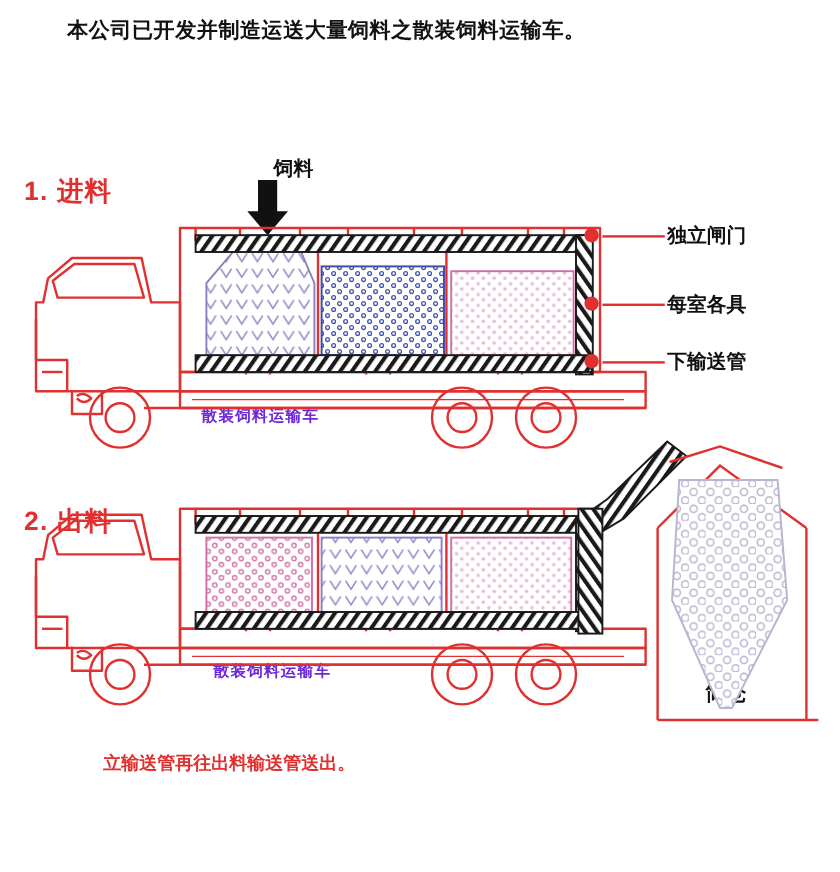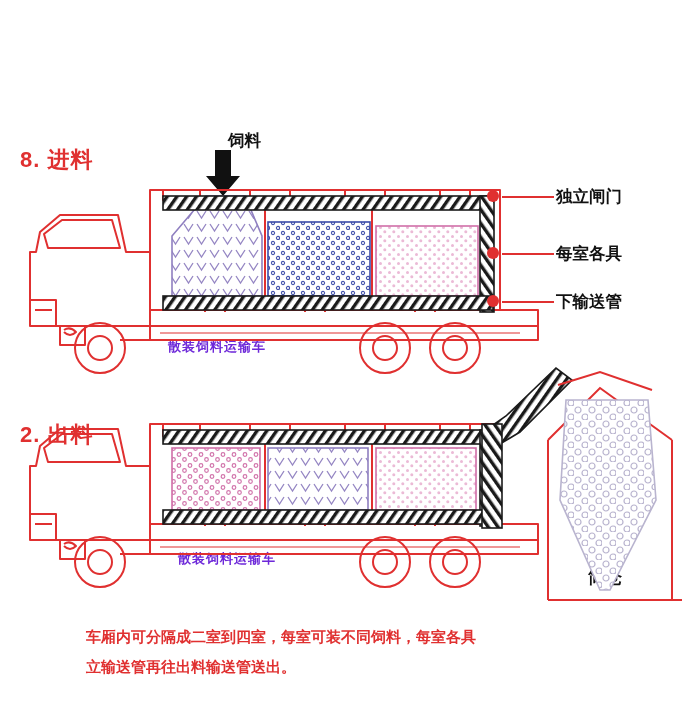--- a/index.html
+++ b/index.html
@@ -134,23 +134,24 @@
     height: 727px;
     pointer-events: none;
   }
 </style>
 </head>
 <body>
 
 <div id="stage">
 
   <div class="intro">
+    <div>本公司已开发并制造运送大量饲料之散装饲料运输车。</div>
   </div>
 
-  <div class="step-label" id="step1">8. 进料</div>
+  <div class="step-label" id="step1">1. 进料</div>
   <div class="step-label" id="step2">2. 出料</div>
 
   <div id="feed-label">饲料</div>
   <div id="feed-arrow">
     <svg width="34" height="46" viewBox="0 0 34 46">
       <polygon points="9,0 25,0 25,26 34,26 17,46 0,26 9,26" fill="#111111"></polygon>
     </svg>
   </div>
 
   <div class="callout-line" id="cl1"></div>
@@ -161,21 +162,20 @@
   <div class="callout" id="callout2">每室各具</div>
   <div class="callout" id="callout3">下输送管</div>
 
   <div class="truck-side-text" id="truck-text-1">散装饲料运输车</div>
   <div class="truck-side-text" id="truck-text-2">散装饲料运输车</div>
 
   <div id="silo-feed-label">饲料</div>
   <div id="silo-label">简仓</div>
 
   <div class="footer">
-    <div>车厢内可分隔成二室到四室，每室可装不同饲料，每室各具</div>
     <div>立输送管再往出料输送管送出。</div>
   </div>
 
   <svg class="svg-layer" viewBox="0 0 700 727">
     <defs>
 
       <pattern id="pipeHatch" width="8" height="8" patternTransform="rotate(35)" patternUnits="userSpaceOnUse">
         <rect width="8" height="8" fill="#ffffff"></rect>
         <rect width="3.4" height="8" fill="#1a1a1a"></rect>
       </pattern>

